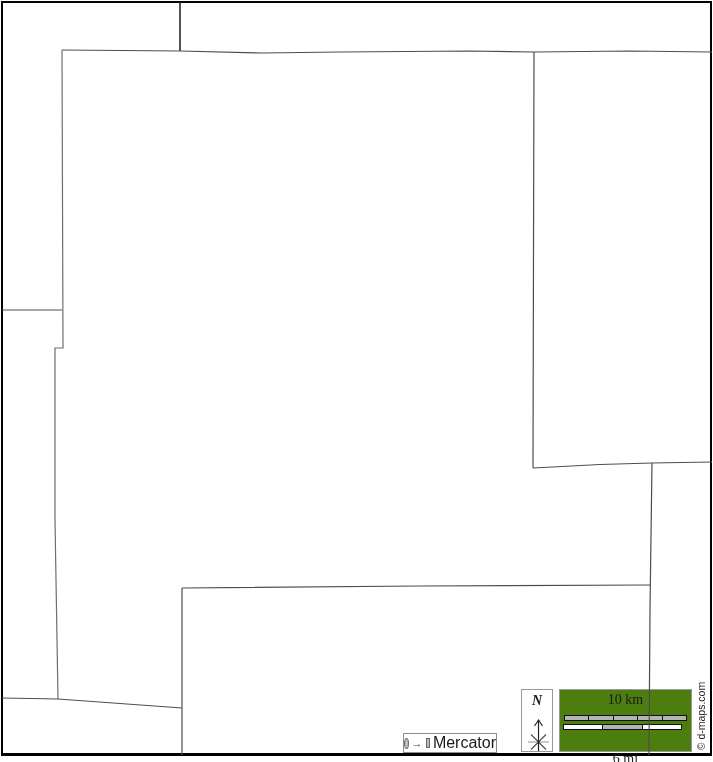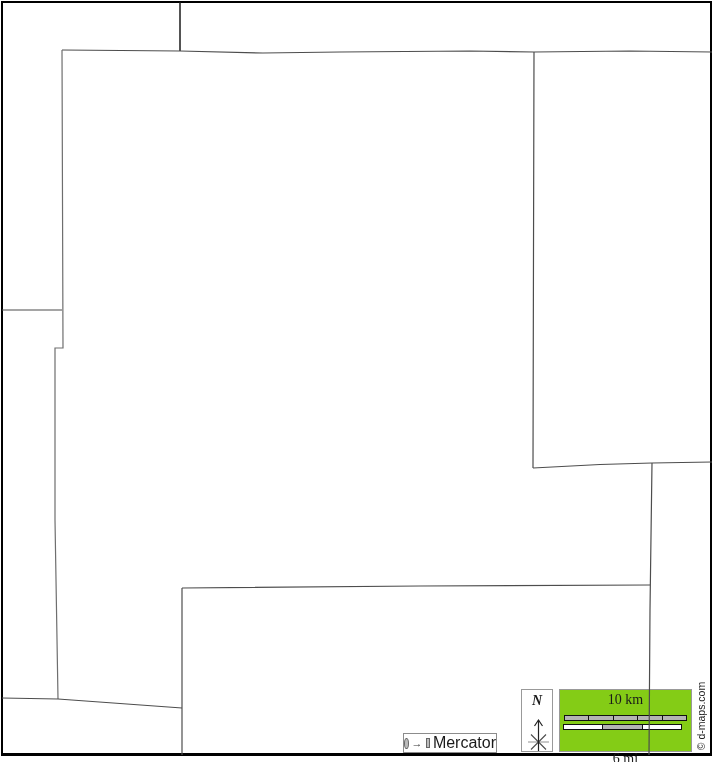--- a/index.html
+++ b/index.html
@@ -33,21 +33,21 @@
   #north-label{
     position:absolute;left:0;top:3px;width:100%;text-align:center;
     font-family:"Liberation Serif",serif;font-style:italic;font-weight:600;
     font-size:14px;color:#1a1a1a;
   }
   #north-box svg{position:absolute;left:0;top:0;}
 
   
   #scale-box{
     position:absolute;left:559px;top:689px;width:133px;height:63px;box-sizing:border-box;
-    border:1px solid #999;background:#84cc16;z-index:5;
+    border:1px solid #999;background:#4d7c0f;z-index:5;
     font-family:"Liberation Serif",serif;color:#1a1a1a;
   }
   #km-label{position:absolute;left:0;top:2px;width:100%;text-align:center;font-size:14px;}
   #mi-label{position:absolute;left:0;top:61px;width:100%;text-align:center;font-size:14px;text-decoration:underline;}
   .scale-bar{
     position:absolute;height:6px;box-sizing:border-box;border:1px solid #111;
     display:flex;overflow:hidden;
   }
   #km-bar{left:4px;top:25px;width:123px;}
   #mi-bar{left:3px;top:34px;width:119px;}

